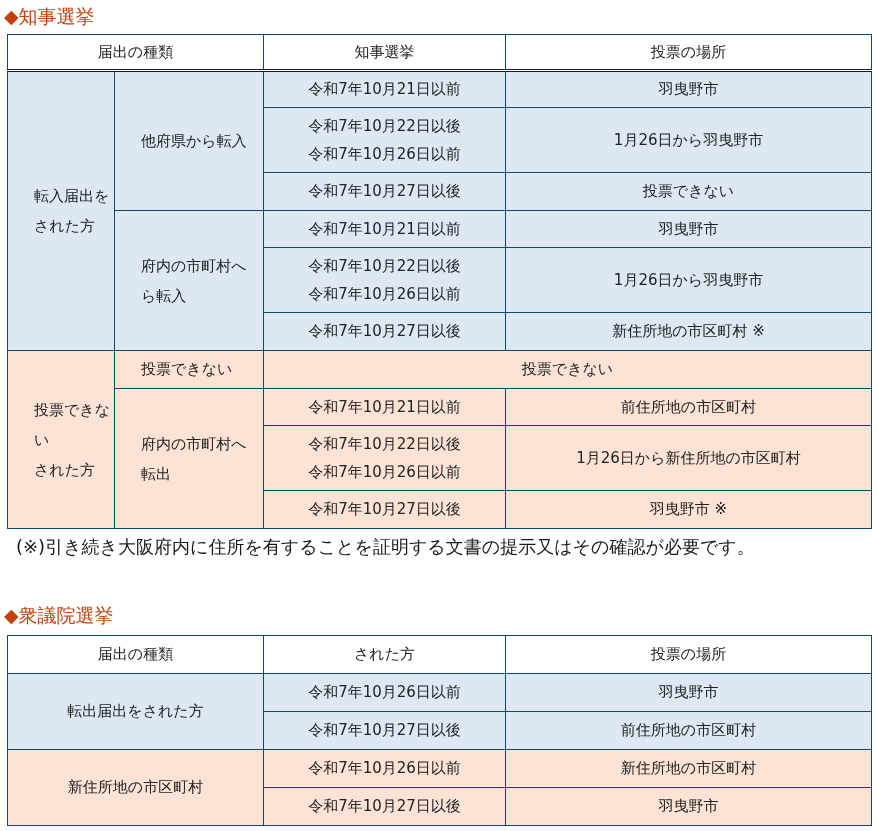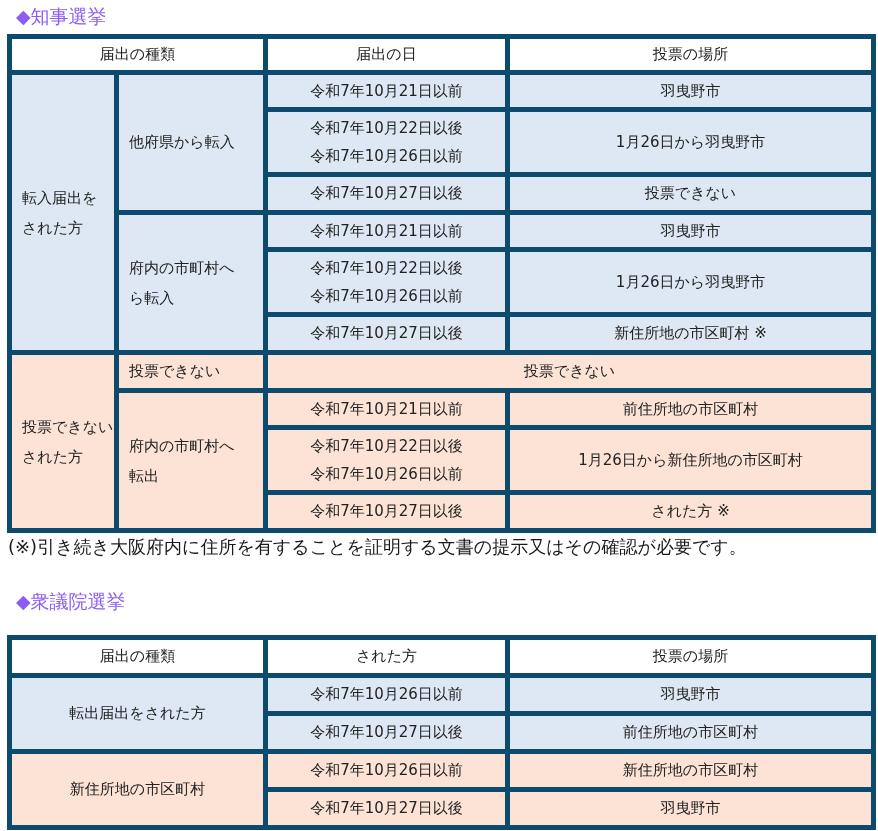--- a/index.html
+++ b/index.html
@@ -2,58 +2,58 @@
 <html><head>
   <meta charset="utf-8">
   <style>
     html, body { margin: 0; padding: 0; background: #ffffff; }
     body {
       width: 878px; height: 831px; position: relative; overflow: hidden;
       font-family: "DejaVu Sans", "Liberation Sans", sans-serif;
       color: #222222;
     }
     .section-title {
-      position: absolute; left: 4px; font-size: 19px; line-height: 24px; color: #8b5cf6; margin-left: 12px;
+      position: absolute; left: 4px; font-size: 19px; line-height: 24px; color: #c2410c;
     }
     table {
       position: absolute; border-collapse: collapse; table-layout: fixed;
       font-size: 15px; color: #222;
     }
     td, th {
-      border: 5px solid #0c4a6e; padding: 0; text-align: center; vertical-align: middle;
+      border: 1px solid #0c4a6e; padding: 0; text-align: center; vertical-align: middle;
       font-weight: normal;
     }
     th { background: #ffffff; }
     .blue { background: #dde8f4; }
     .peach { background: #fce3d6; }
-    .left { text-align: left; padding-left: 10px; }
+    .left { text-align: left; padding-left: 26px; }
     .wrap { line-height: 30px; margin-left: 36px; }
     .date2 { line-height: 28px; }
     thead tr th { border-bottom: 3px double #1a1a1a; }
     .note {
-      position: absolute; left: 8px; top: 534px; font-size: 18px; line-height: 26px; color: #1a1a1a;
+      position: absolute; left: 16px; top: 534px; font-size: 18px; line-height: 26px; color: #1a1a1a;
       white-space: nowrap;
     }
   </style>
 </head>
 <body>
 
 <div class="section-title" style="top:4px;">◆知事選挙</div>
 
 <table style="left:7px; top:34px; width:864px;">
   <colgroup>
     <col style="width:107px">
       <col style="width:149px">
       <col style="width:242px">
       <col style="width:366px">
   </colgroup>
   <thead>
     <tr style="height:36px;">
       <th colspan="2">届出の種類</th>
-      <th>届出の日</th>
+      <th>知事選挙</th>
       <th>投票の場所</th>
     </tr>
   </thead>
   <tbody>
 
     <tr class="blue" style="height:37px;">
       <td rowspan="6" class="left wrap">
         <div>転入届出を</div>
         <div>された方</div>
       </td>
@@ -112,28 +112,28 @@
     </tr>
     <tr class="peach" style="height:65px;">
       <td class="date2">
         <div>令和7年10月22日以後</div>
         <div>令和7年10月26日以前</div>
       </td>
       <td>1月26日から新住所地の市区町村</td>
     </tr>
     <tr class="peach" style="height:38px;">
       <td>令和7年10月27日以後</td>
-      <td>された方 ※</td>
+      <td>羽曳野市 ※</td>
     </tr>
   </tbody>
 </table>
 
 <div class="note">(※)引き続き大阪府内に住所を有することを証明する文書の提示又はその確認が必要です。</div>
 
-<div class="section-title" style="top:589px;">◆衆議院選挙</div>
+<div class="section-title" style="top:603px;">◆衆議院選挙</div>
 
 <table style="left:7px; top:635px; width:864px;">
   <colgroup>
     <col style="width:256px">
       <col style="width:242px">
       <col style="width:366px">
   </colgroup>
   <tbody>
     <tr style="height:38px; background:#fff;">
       <td>届出の種類</td>

